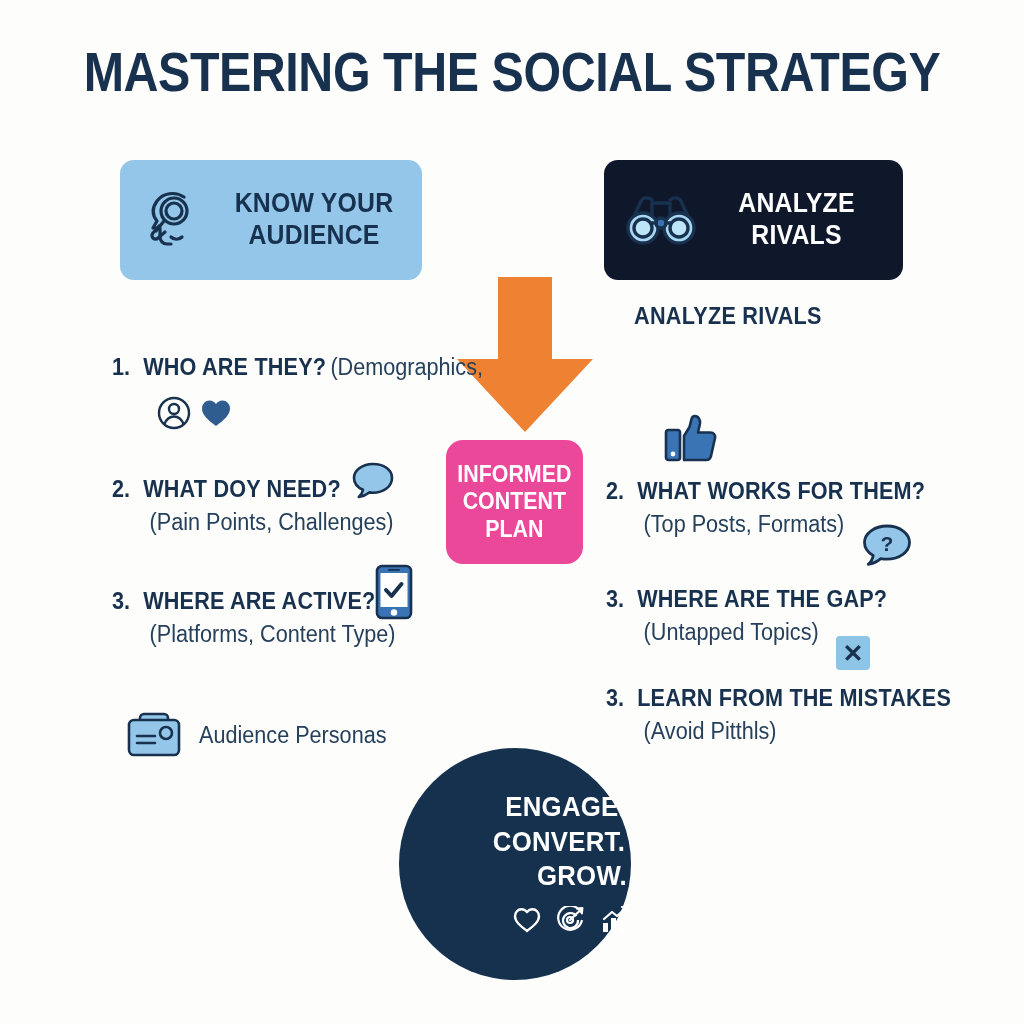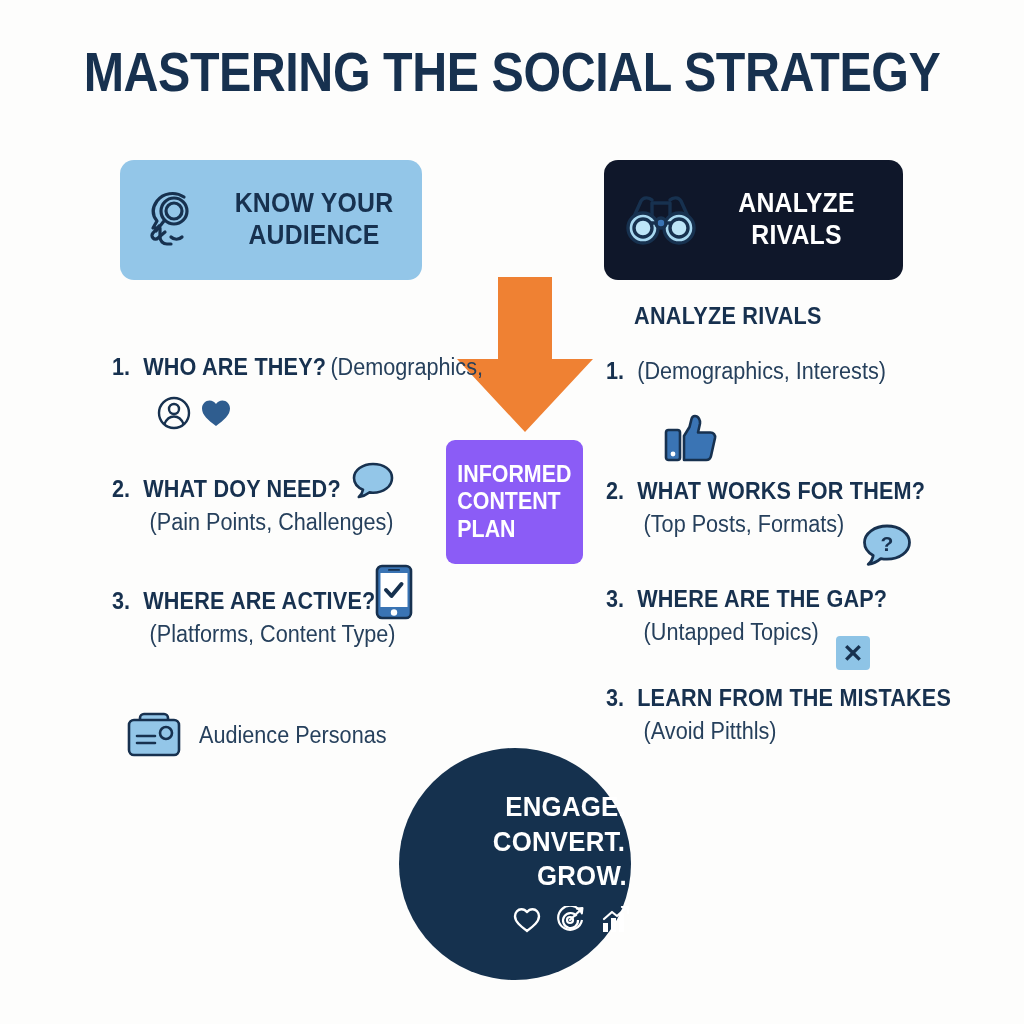--- a/index.html
+++ b/index.html
@@ -86,25 +86,26 @@
     height: 155px;
   }
 
   
   .center-box {
     position: absolute;
     left: 446px;
     top: 440px;
     width: 137px;
     height: 124px;
-    background: #8b5cf6;
-    border-radius: 9px;
+    background: #ec4899;
+    border-radius: 17px;
     display: flex;
     align-items: center;
     justify-content: center;
+    text-align: center;
   }
   .center-box .cb-text {
     font-family: "Liberation Sans Narrow", "Liberation Sans", sans-serif;
     font-weight: 700;
     font-size: 23px;
     line-height: 1.18;
     color: #ffffff;
     transform: scaleX(0.93);
   }
 
@@ -329,25 +330,20 @@
       <rect x="3" y="9" width="50" height="35" rx="5" fill="#93c6e8" stroke="#17314f" stroke-width="2.6"></rect>
       <circle cx="40" cy="22" r="6" fill="none" stroke="#17314f" stroke-width="2.6"></circle>
       <path d="M11 25h18M11 32h18" stroke="#17314f" stroke-width="2.6" stroke-linecap="round"></path>
     </svg>
   </div>
 
   <div class="caption" style="left:199px; top:722px;">Audience Personas</div>
 
   <div class="subhead" style="position:absolute; left:634px; top:303px;">ANALYZE RIVALS</div>
 
-  <div class="item" style="left:606px; top:358px;">
-    <span class="line">
-      <span class="num">1.</span><span class="paren">(Demographics, Interests)</span>
-    </span>
-  </div>
 
   <div class="ficon" style="left:664px; top:414px;">
     <svg width="54" height="48" viewBox="0 0 54 48">
       <rect x="2" y="16" width="14" height="30" rx="2.5" fill="#3a74b4" stroke="#17314f" stroke-width="2.6"></rect>
       <circle cx="9" cy="40" r="2.4" fill="#ffffff"></circle>
       <path d="M20 46h22a5 5 0 0 0 5-4l4-18c.5-3-1.5-5.5-4.5-5.5H34l2-9c.5-3-1.5-7.5-5-7.5-2 0-3 1-3.5 3l-2 8-5.5 9z" fill="#3a74b4" stroke="#17314f" stroke-width="2.6" stroke-linejoin="round"></path>
     </svg>
   </div>
 
   <div class="item" style="left:606px; top:478px;">

